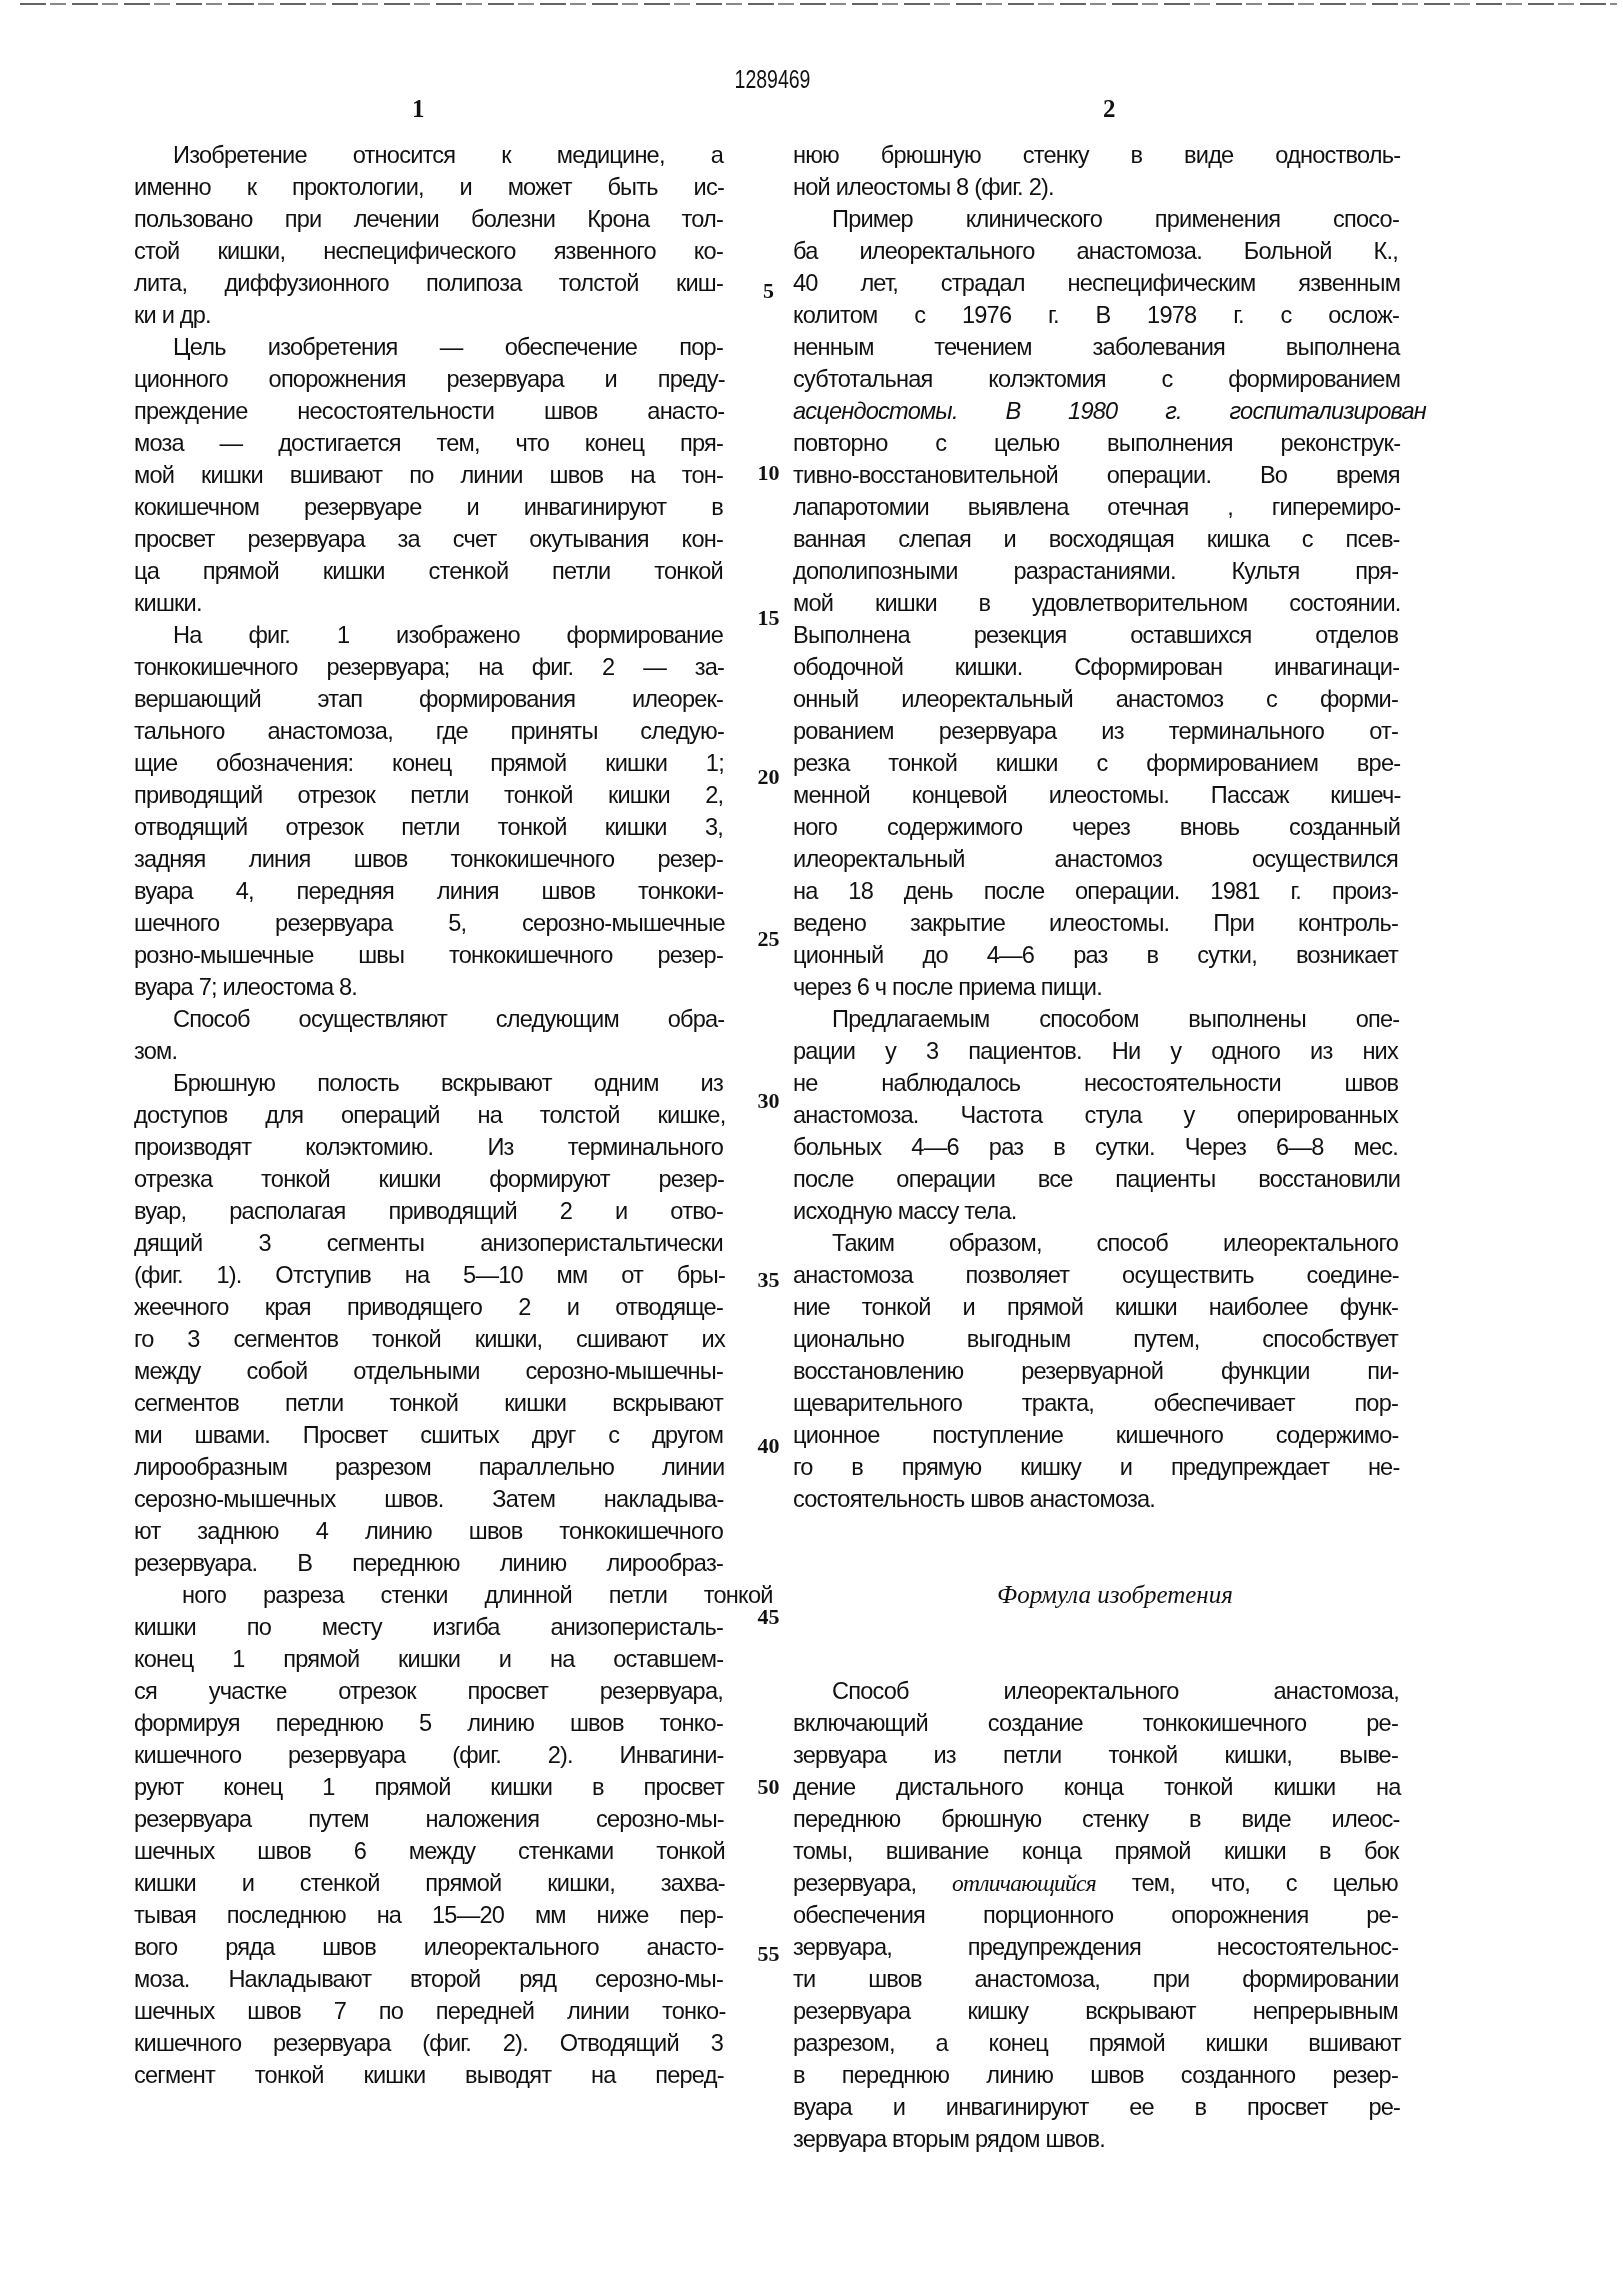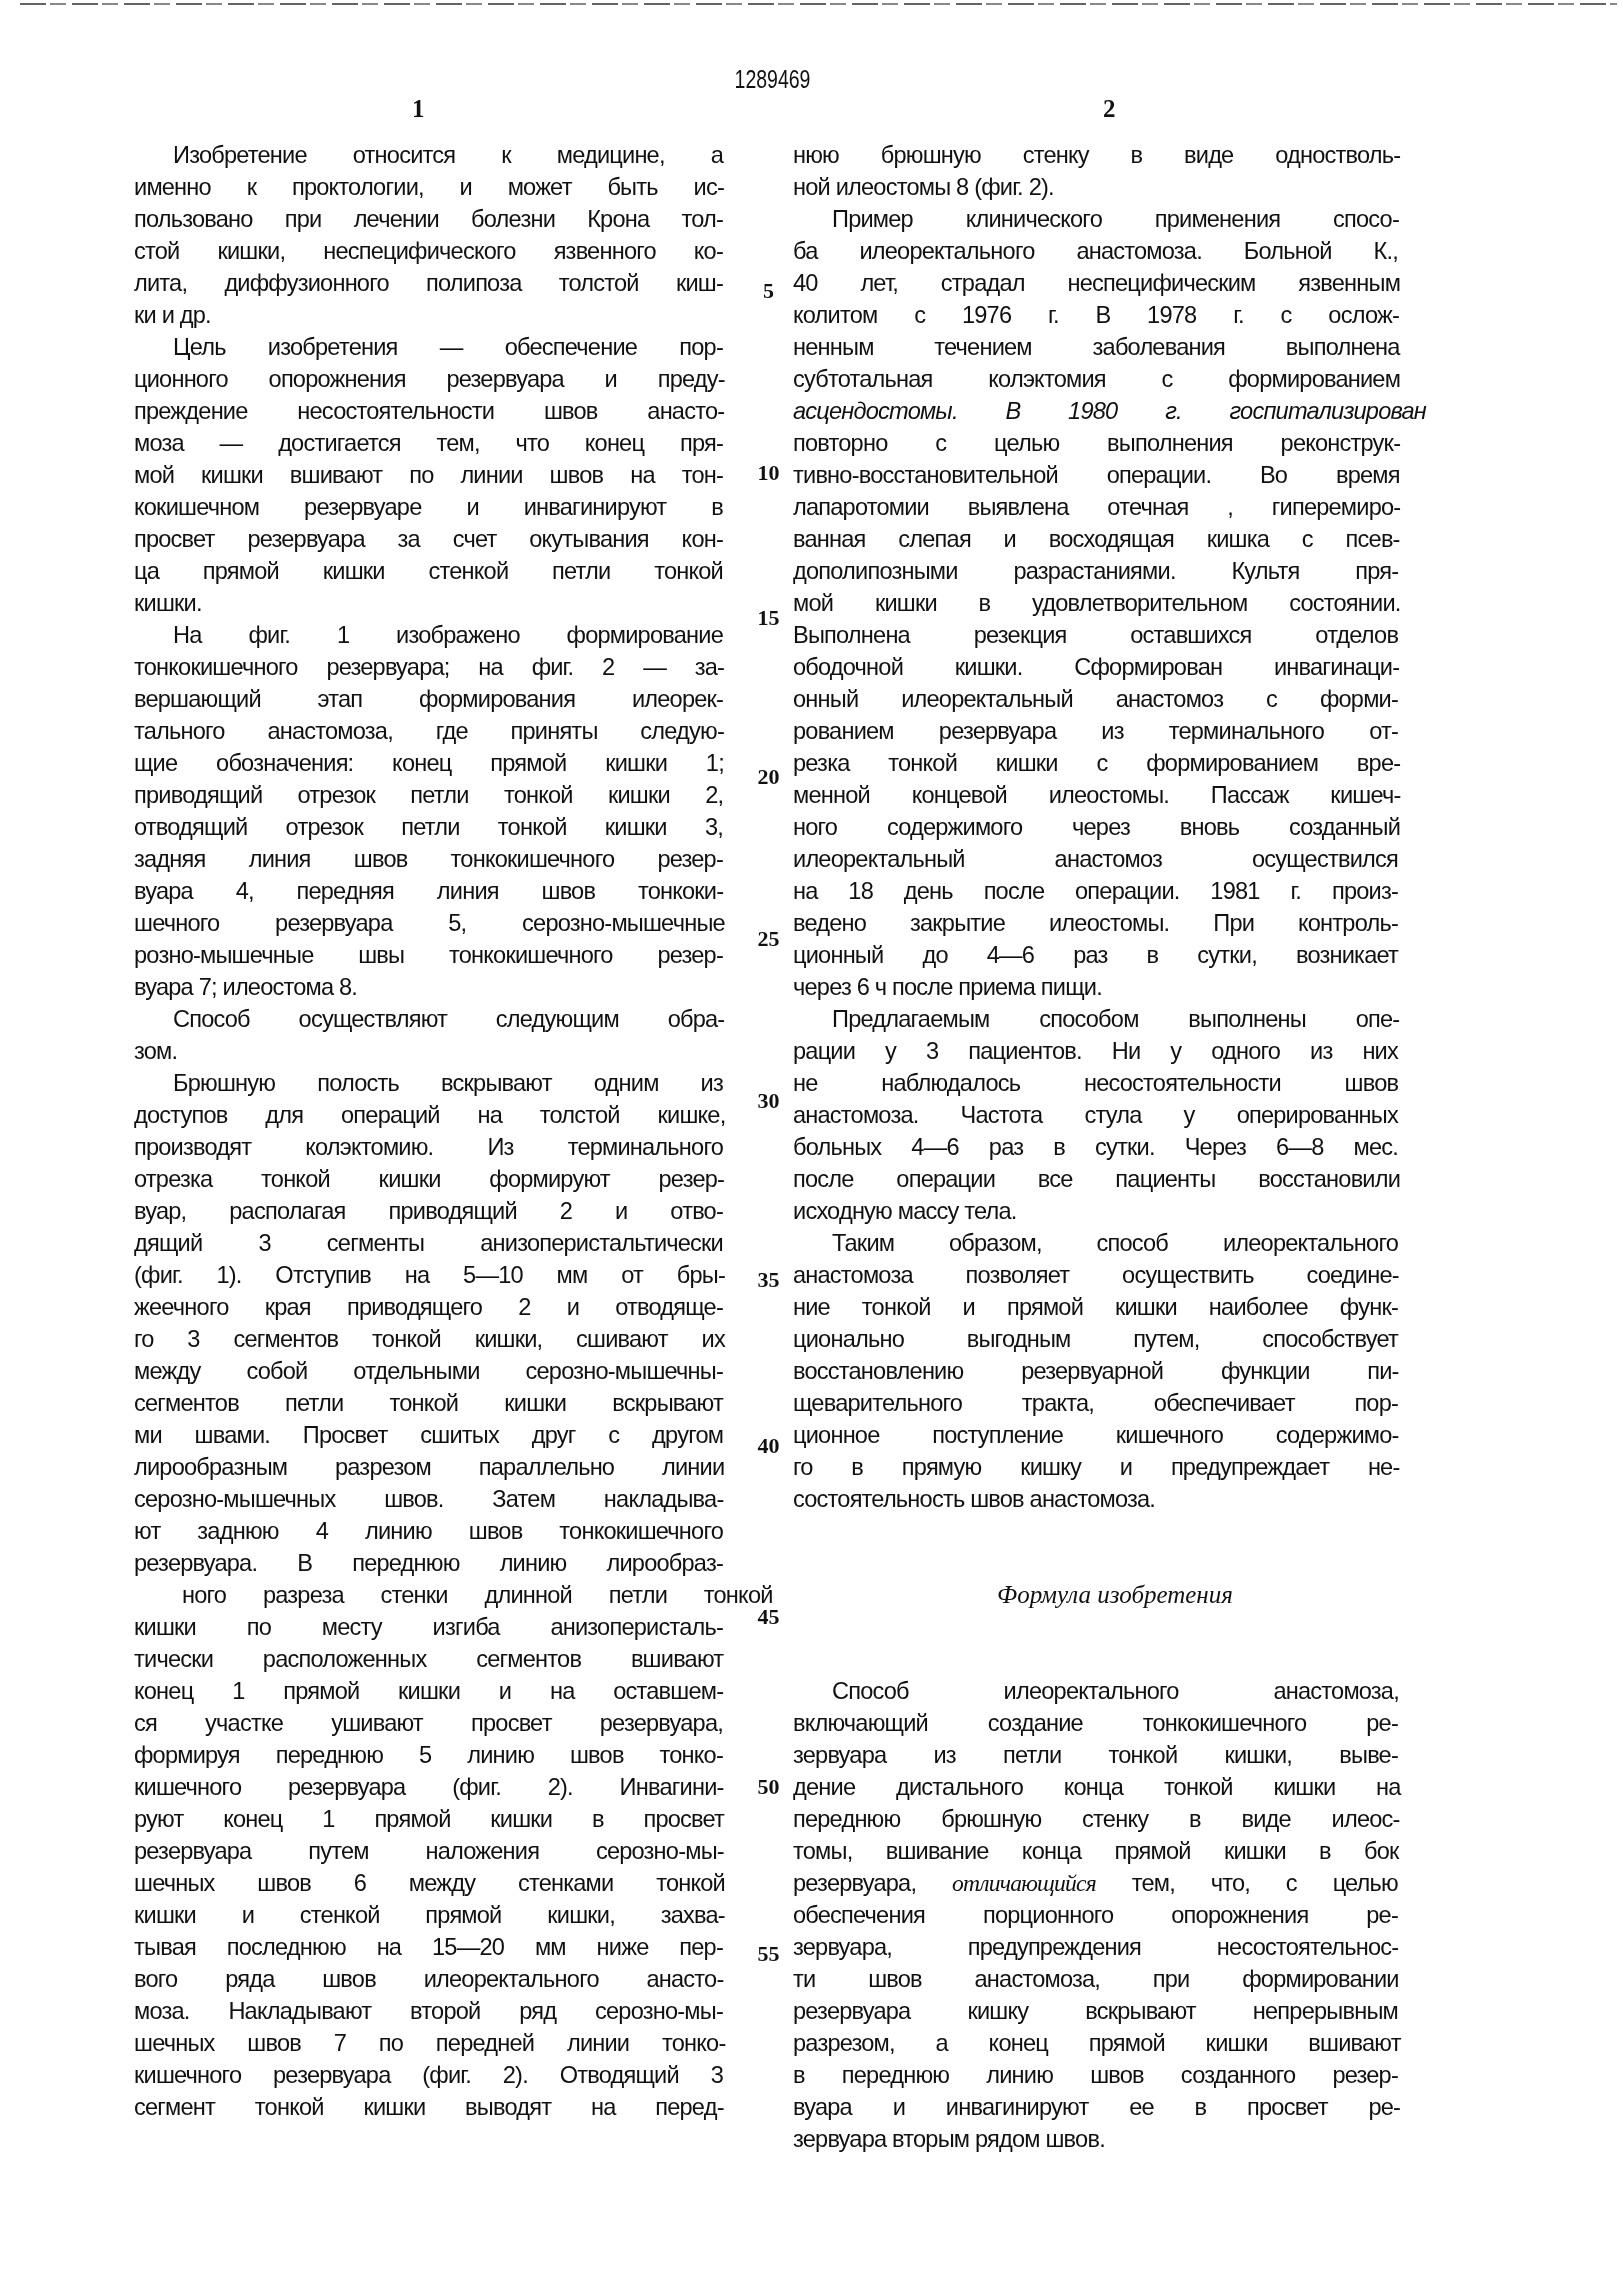--- a/index.html
+++ b/index.html
@@ -132,23 +132,22 @@
     <span class="line" style="display: block; white-space: nowrap; word-spacing: 28px;">го 3 сегментов тонкой кишки, сшивают их</span>
     <span class="line" style="display: block; white-space: nowrap; word-spacing: 40px;">между собой отдельными серозно-мышечны-</span>
     <span class="line" style="display: block; white-space: nowrap; word-spacing: 40px;">сегментов петли тонкой кишки вскрывают</span>
     <span class="line" style="display: block; white-space: nowrap; word-spacing: 27px;">ми швами. Просвет сшитых друг с другом</span>
     <span class="line" style="display: block; white-space: nowrap; word-spacing: 42px;">лирообразным разрезом параллельно линии</span>
     <span class="line" style="display: block; white-space: nowrap; word-spacing: 43px;">серозно-мышечных швов. Затем накладыва-</span>
     <span class="line" style="display: block; white-space: nowrap; word-spacing: 31px;">ют заднюю 4 линию швов тонкокишечного</span>
     <span class="line" style="display: block; white-space: nowrap; word-spacing: 34px;">резервуара. В переднюю линию лирообраз-</span>
     <span class="line" style="display: block; white-space: nowrap; word-spacing: 31px; margin-left: 48px;">ного разреза стенки длинной петли тонкой</span>
     <span class="line" style="display: block; white-space: nowrap; word-spacing: 45px;">кишки по месту изгиба анизоперисталь-</span>
-    <span class="line" style="display: block; white-space: nowrap; word-spacing: 44px;">тически расположенных сегментов вшивают</span>
     <span class="line" style="display: block; white-space: nowrap; word-spacing: 33px;">конец 1 прямой кишки и на оставшем-</span>
-    <span class="line" style="display: block; white-space: nowrap; word-spacing: 42px;">ся участке ушивают просвет резервуара,</span>
+    <span class="line" style="display: block; white-space: nowrap; word-spacing: 42px;">ся участке отрезок просвет резервуара,</span>
     <span class="line" style="display: block; white-space: nowrap; word-spacing: 30px;">формируя переднюю 5 линию швов тонко-</span>
     <span class="line" style="display: block; white-space: nowrap; word-spacing: 41px;">кишечного резервуара (фиг. 2). Инвагини-</span>
     <span class="line" style="display: block; white-space: nowrap; word-spacing: 34px;">руют конец 1 прямой кишки в просвет</span>
     <span class="line" style="display: block; white-space: nowrap; word-spacing: 51px;">резервуара путем наложения серозно-мы-</span>
     <span class="line" style="display: block; white-space: nowrap; word-spacing: 37px;">шечных швов 6 между стенками тонкой</span>
     <span class="line" style="display: block; white-space: nowrap; word-spacing: 40px;">кишки и стенкой прямой кишки, захва-</span>
     <span class="line" style="display: block; white-space: nowrap; word-spacing: 25px;">тывая последнюю на 15—20 мм ниже пер-</span>
     <span class="line" style="display: block; white-space: nowrap; word-spacing: 42px;">вого ряда швов илеоректального анасто-</span>
     <span class="line" style="display: block; white-space: nowrap; word-spacing: 33px;">моза. Накладывают второй ряд серозно-мы-</span>
     <span class="line" style="display: block; white-space: nowrap; word-spacing: 27px;">шечных швов 7 по передней линии тонко-</span>

